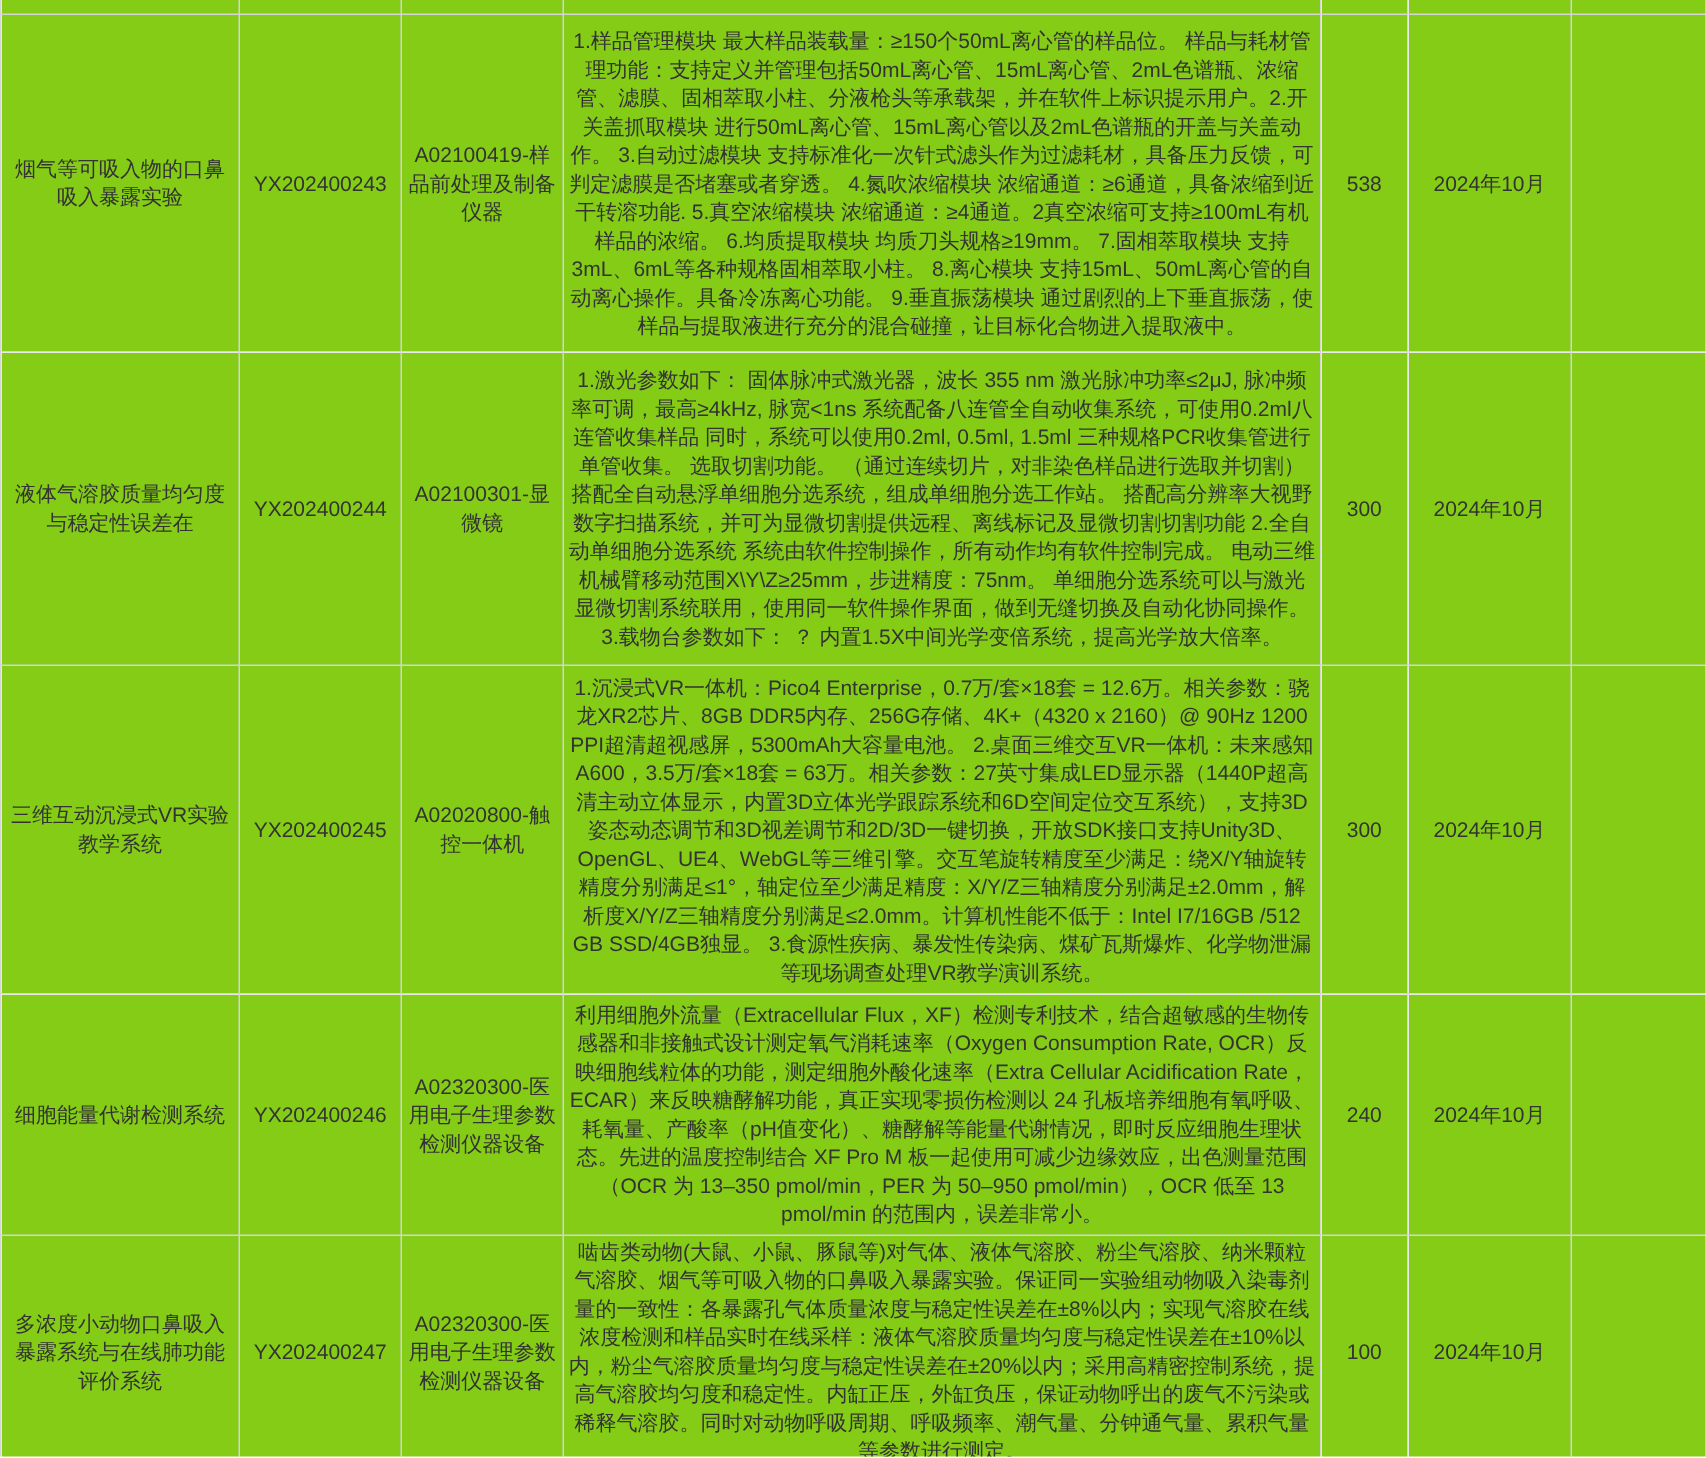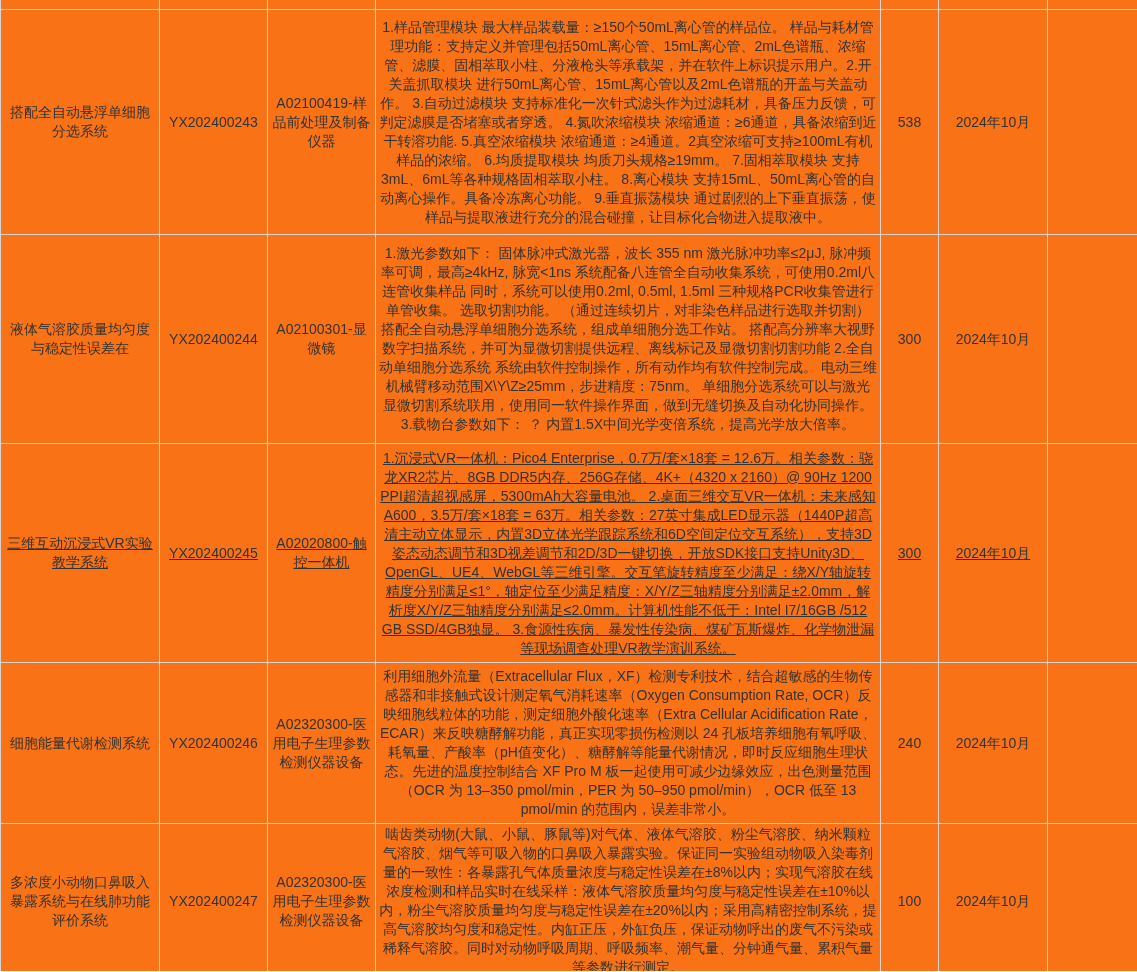--- a/index.html
+++ b/index.html
@@ -21,34 +21,34 @@
   table.grid {
     border-collapse: collapse;
     table-layout: fixed;
     width: 1137px;
     color: #333333;
   }
   table.grid td {
     border: 1px solid #d4d4d4;
     vertical-align: middle;
     text-align: center;
-    background: #f97316;
+    background: #84cc16;
     overflow: hidden;
     padding: 1px 3px;
     font-size: 14px;
     line-height: 19px;
   }
   td.c-name { line-height: 20px; }
   td.c-desc { padding: 1px 2px; letter-spacing: 0px; }
   td.c-qty, td.c-date { font-size: 14px; margin-left: 22px; }
   td.c-empty { border-right: none; }
   tr.partial-top td { border-top: none; height: 8px; }
   tr.r0 td { height: 222px; }
   tr.r1 td { height: 206px; }
-  tr.r2 td { height: 216px; text-decoration: underline; }
+  tr.r2 td { height: 216px; }
   tr.r3 td { height: 158px; }
   tr.r4 td { height: 138px; }
 </style>
 </head>
 <body>
 
 <div class="sheet">
   <table class="grid">
     <colgroup>
       <col style="width:159px">
@@ -64,21 +64,21 @@
         <td class="c-name"></td>
         <td class="c-code"></td>
         <td class="c-cat"></td>
         <td class="c-desc"></td>
         <td class="c-qty"></td>
         <td class="c-date"></td>
         <td class="c-empty"></td>
       </tr>
 
       <tr class="r0">
-        <td class="c-name">搭配全自动悬浮单细胞分选系统</td>
+        <td class="c-name">烟气等可吸入物的口鼻吸入暴露实验</td>
         <td class="c-code">YX202400243</td>
         <td class="c-cat">A02100419-样品前处理及制备仪器</td>
         <td class="c-desc">1.样品管理模块 最大样品装载量：≥150个50mL离心管的样品位。 样品与耗材管理功能：支持定义并管理包括50mL离心管、15mL离心管、2mL色谱瓶、浓缩管、滤膜、固相萃取小柱、分液枪头等承载架，并在软件上标识提示用户。2.开关盖抓取模块 进行50mL离心管、15mL离心管以及2mL色谱瓶的开盖与关盖动作。 3.自动过滤模块 支持标准化一次针式滤头作为过滤耗材，具备压力反馈，可判定滤膜是否堵塞或者穿透。 4.氮吹浓缩模块 浓缩通道：≥6通道，具备浓缩到近干转溶功能. 5.真空浓缩模块 浓缩通道：≥4通道。2真空浓缩可支持≥100mL有机样品的浓缩。 6.均质提取模块 均质刀头规格≥19mm。 7.固相萃取模块 支持3mL、6mL等各种规格固相萃取小柱。 8.离心模块 支持15mL、50mL离心管的自动离心操作。具备冷冻离心功能。 9.垂直振荡模块 通过剧烈的上下垂直振荡，使样品与提取液进行充分的混合碰撞，让目标化合物进入提取液中。</td>
         <td class="c-qty">538</td>
         <td class="c-date">2024年10月</td>
         <td class="c-empty"></td>
       </tr>
 
       <tr class="r1">
         <td class="c-name">液体气溶胶质量均匀度与稳定性误差在</td>

